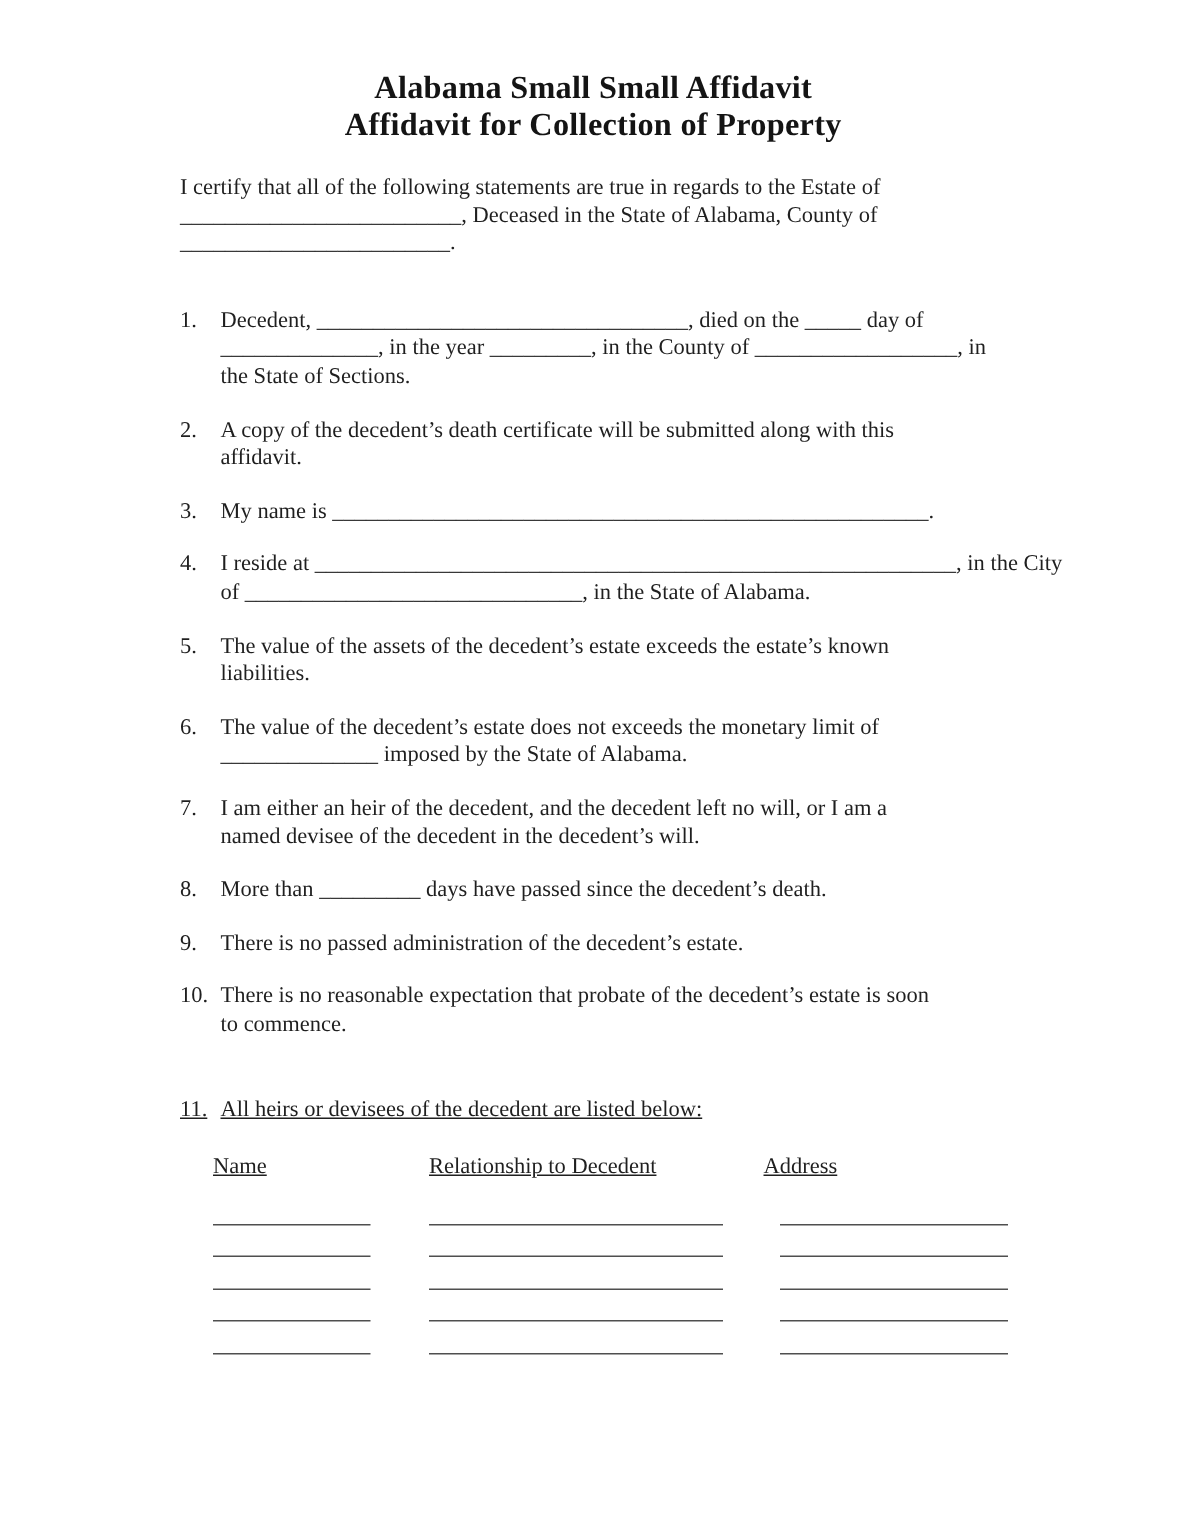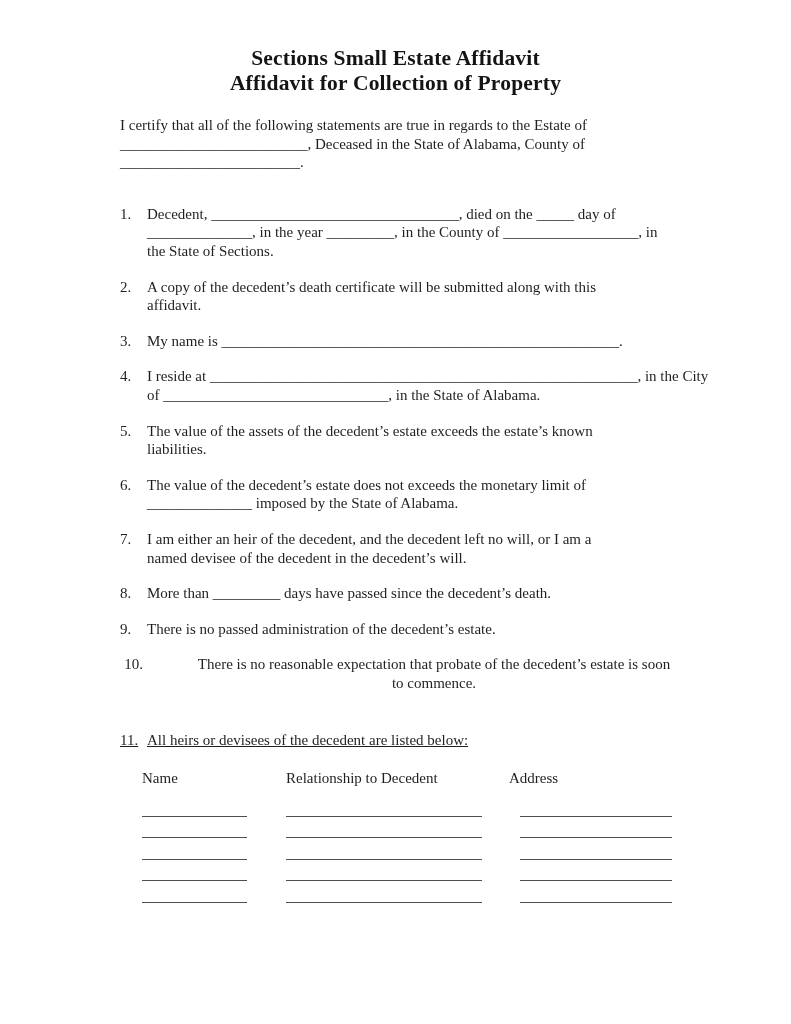--- a/index.html
+++ b/index.html
@@ -54,41 +54,41 @@
     padding: 0;
     font-size: 15px;
     line-height: 18.6px;
   }
   .stmt {
     display: flex;
     margin: 0 0 17px 0;
   }
   .stmt:nth-child(10) {
     margin-bottom: 39px;
-    text-align: center;
   }
   .stmt:last-child {
     margin-bottom: 0;
     text-decoration: underline;
   }
   .num {
     flex: none;
     width: 27px;
   }
   .txt {
     flex: 1;
     white-space: pre-wrap;
   }
   .heirs-head {
     display: flex;
     margin: 19px 0 0 22px;
     font-size: 15px;
     line-height: 19px;
   }
   .hc {
+    text-decoration: underline;
   }
   .hc1 { width: 144px; }
   .hc2 { width: 223px; }
   .hc3 { flex: 1; }
   .heirs-rows {
     margin: 7px 0 0 22px;
   }
   .heir-row {
     display: flex;
     height: 21.5px;
@@ -101,21 +101,21 @@
   .c1 { width: 105px; margin-right: 39px; }
   .c2 { width: 196px; margin-right: 38px; }
   .c3 { width: 152px; }
 </style>
 </head>
 <body>
 
 <div class="page">
 
   <div class="doc-header">
-    <p class="title-line">Sections Small Estate Affidavit</p>
+    <p class="title-line">Alabama Small Small Affidavit</p>
     <p class="title-line">Affidavit for Collection of Property</p>
   </div>
 
   <p class="intro">I certify that all of the following statements are true in regards to the Estate of
 _________________________, Deceased in the State of Alabama, County of
 ________________________.</p>
 
   <ol class="statements">
   <li class="stmt">
     <span class="num">1.</span>

